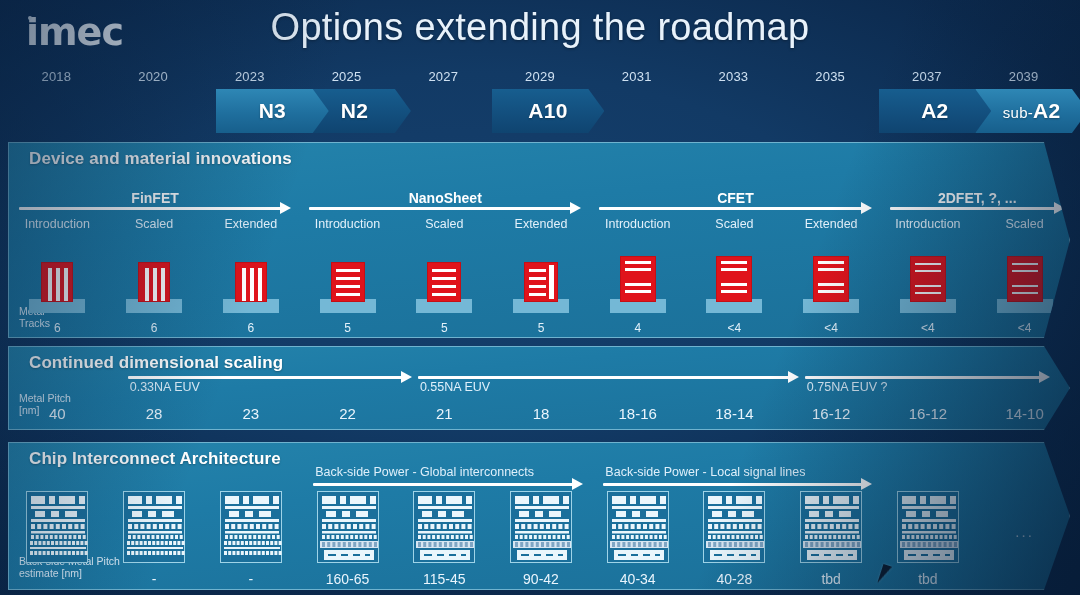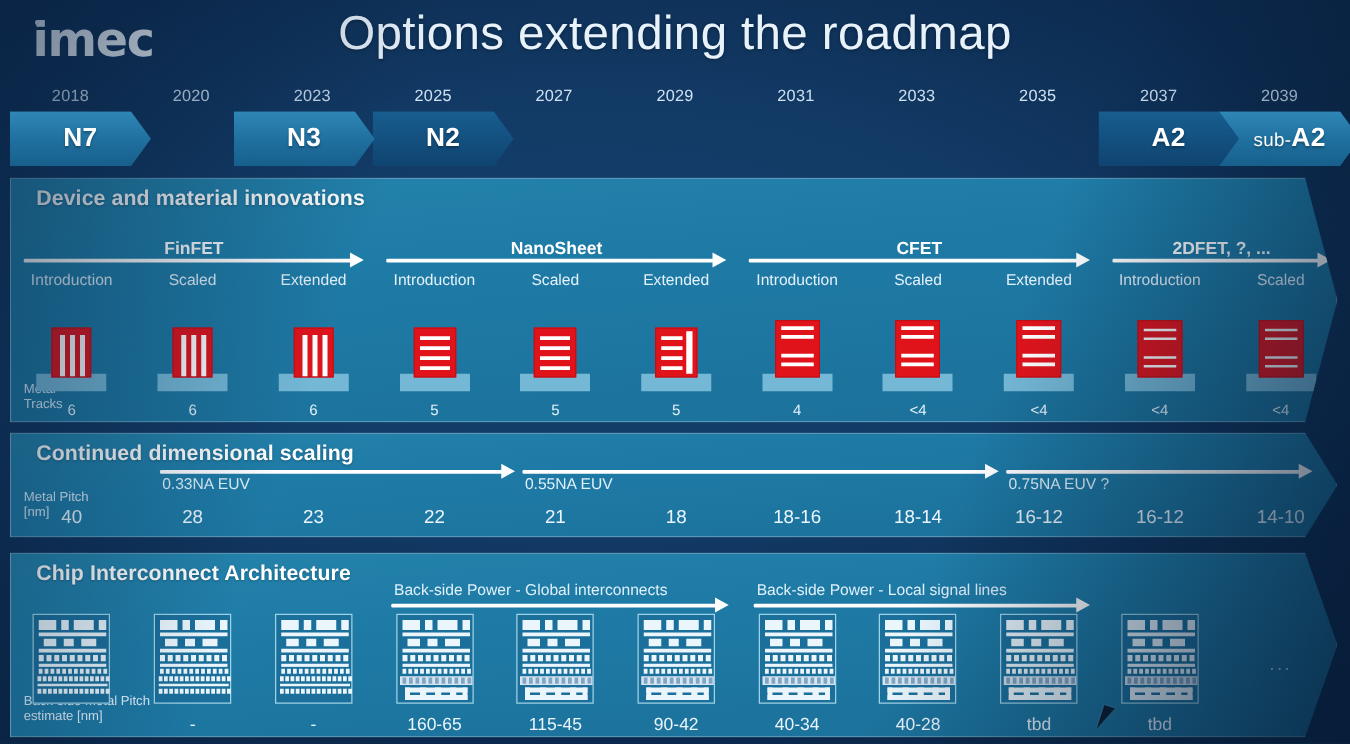--- a/index.html
+++ b/index.html
@@ -191,28 +191,28 @@
       </div>
       <div class="col" style="left: 870.545px; width: 96.7273px;">
         <span class="year">2037</span>
       </div>
       <div class="col" style="left: 967.273px; width: 96.7273px;">
         <span class="year">2039</span>
       </div>
     </div>
 
   <div class="track nodes" id="nodes-row">
-      <div class="chev odd" style="left: 0px; width: 112.727px; z-index: 11;">
-        <span class="lbl">N7</span>
-      </div>
-      <div class="chev odd" style="left: 179px; width: 112.727px; z-index: 9;">
+      <div class="chev odd" style="left: 208px; width: 112.727px; z-index: 9;">
         <span class="lbl">N3</span>
       </div>
       <div class="chev even" style="left: 290.182px; width: 112.727px; z-index: 8;">
         <span class="lbl">N2</span>
+      </div>
+      <div class="chev even" style="left: 483.636px; width: 112.727px; z-index: 6;">
+        <span class="lbl">A10</span>
       </div>
       <div class="chev even" style="left: 870.545px; width: 112.727px; z-index: 2;">
         <span class="lbl">A2</span>
       </div>
       <div class="chev odd" style="left: 967.273px; width: 112.727px; z-index: 1;">
         <span class="lbl"><span class="pre">sub-</span>A2</span>
       </div>
     </div>
 
   <div class="panel" id="panel-device">

